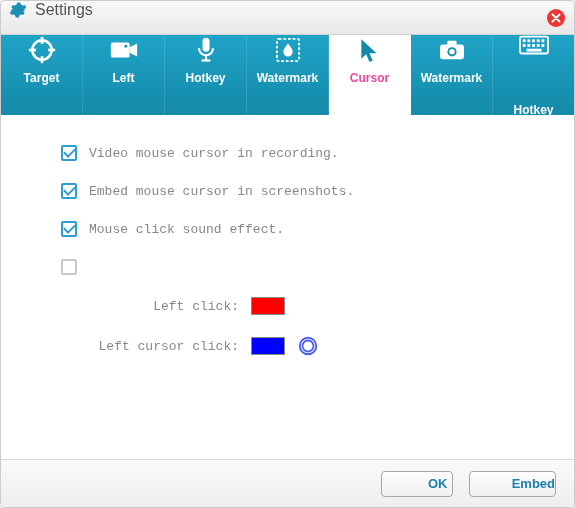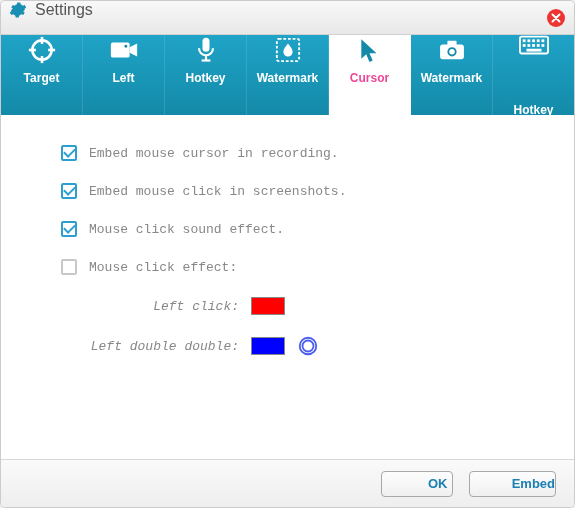--- a/index.html
+++ b/index.html
@@ -111,21 +111,20 @@
     top: -1px;
     width: 5px;
     height: 9px;
     border: solid #2c9fd0;
     border-width: 0 2px 2px 0;
     transform: rotate(45deg);
   }
   .sub-options {
     margin-left: 20px;
     margin-top: 22px;
-    font-style: italic;
   }
   .sub-row {
     display: flex;
     align-items: center;
     margin-bottom: 20px;
   }
   .sub-label {
     width: 170px;
     text-align: right;
     padding-right: 12px;
@@ -278,45 +277,44 @@
       </span>
       <span class="tab-label">Hotkey</span>
     </div>
 
   </div>
 
   <div class="content">
 
     <div class="opt-row">
       <span class="checkbox checked"></span>
-      <span>Embed mouse cursor in recording.</span>
+      <span>Video mouse cursor in recording.</span>
     </div>
 
     <div class="opt-row">
       <span class="checkbox checked"></span>
-      <span>Embed mouse click in screenshots.</span>
+      <span>Embed mouse cursor in screenshots.</span>
     </div>
 
     <div class="opt-row">
       <span class="checkbox checked"></span>
       <span>Mouse click sound effect.</span>
     </div>
 
     <div class="opt-row">
       <span class="checkbox unchecked"></span>
-      <span>Mouse click effect:</span>
     </div>
 
     <div class="sub-options">
       <div class="sub-row">
         <span class="sub-label">Left click:</span>
         <span class="color-swatch" style="background:#ff0000"></span>
       </div>
       <div class="sub-row">
-        <span class="sub-label">Left double double:</span>
+        <span class="sub-label">Left cursor click:</span>
         <span class="color-swatch" style="background:#0000ff"></span>
         <span class="ring">
           <svg viewBox="0 0 24 24" width="22" height="22">
             <circle cx="12" cy="12" r="9" fill="none" stroke="#4a5df0" stroke-width="2"></circle>
             <circle cx="12" cy="12" r="6" fill="none" stroke="#4a5df0" stroke-width="2"></circle>
           </svg>
         </span>
       </div>
     </div>
 

